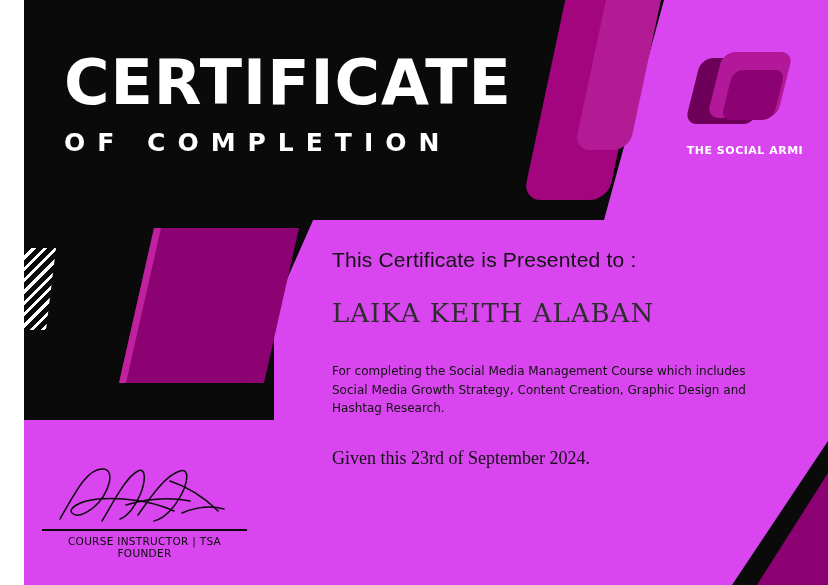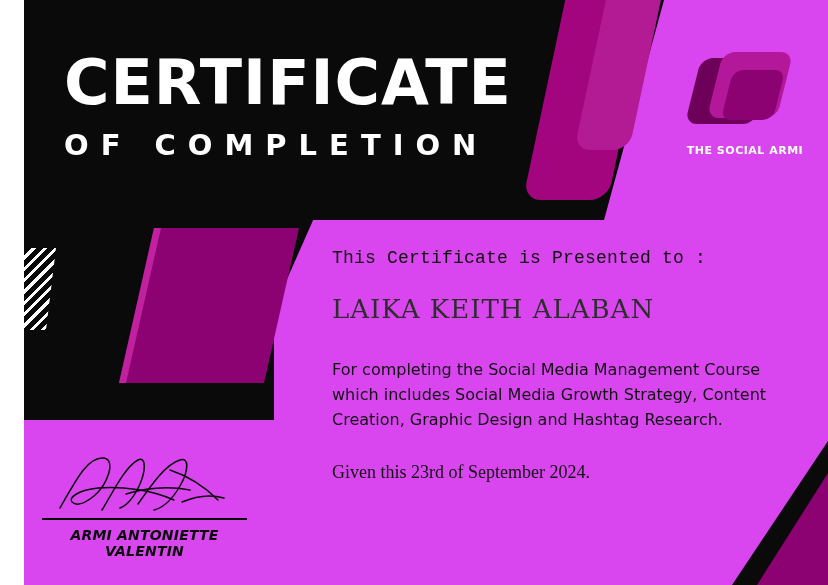--- a/index.html
+++ b/index.html
@@ -133,21 +133,21 @@
     font-size: 62px;
     letter-spacing: 1px;
     color: #ffffff;
     line-height: 1;
     white-space: nowrap;
   }
   .title-sub {
     margin-top: 14px;
     font-family: "DejaVu Sans", sans-serif;
     font-weight: bold;
-    font-size: 29px;
+    font-size: 25px;
     letter-spacing: 12px;
     color: #ffffff;
     white-space: nowrap;
   }
 
   
   .logo {
     position: absolute;
     right: 42px;
     top: 52px;
@@ -201,37 +201,37 @@
   }
 
   
   .body-block {
     position: absolute;
     left: 308px;
     top: 248px;
     width: 470px;
   }
   .presented-to {
-    font-family: Liberation Mono, monospace;
-    font-size: 18px;
+    font-family: Liberation Sans, sans-serif;
+    font-size: 21px;
     color: #121212;
     letter-spacing: 0.2px;
   }
   .recipient {
     margin-top: 26px;
     font-family: "DejaVu Serif", serif;
     font-weight: normal;
     font-size: 26px;
     letter-spacing: 1px;
     color: #2d2d2d;
   }
   .description {
     margin-top: 34px;
     font-family: "DejaVu Sans", sans-serif;
-    font-size: 16px;
+    font-size: 12px;
     line-height: 1.55;
     color: #121212;
     max-width: 450px;
   }
   .given-date {
     margin-top: 30px;
     font-family: Liberation Serif, serif;
     font-size: 18px;
     color: #121212;
   }
@@ -315,16 +315,16 @@
           <path d="M18 58 C34 30, 46 6, 62 8 C74 10, 66 34, 52 46 C42 54, 34 56, 30 52 C26 48, 36 40, 56 38 C80 36, 110 40, 132 50"></path>
           <path d="M60 60 C72 40, 84 16, 96 10 C104 6, 104 20, 98 34 C92 48, 84 56, 78 58"></path>
           <path d="M96 54 C110 34, 124 14, 138 10 C148 7, 146 22, 138 36 C130 50, 120 58, 112 60"></path>
           <path d="M128 20 C146 26, 162 36, 176 50"></path>
           <path d="M84 44 C104 38, 126 36, 148 40"></path>
           <path d="M140 52 C154 46, 168 44, 182 48"></path>
         </g>
       </svg>
     </div>
     <div class="sig-line"></div>
-    <div class="signer-name">ARMI ANTONIETTE VALENTIN</div>
+    <div class="signer-role">COURSE INSTRUCTOR | TSA FOUNDER</div>
   </div>
 
 </div>
 
 </body></html>

